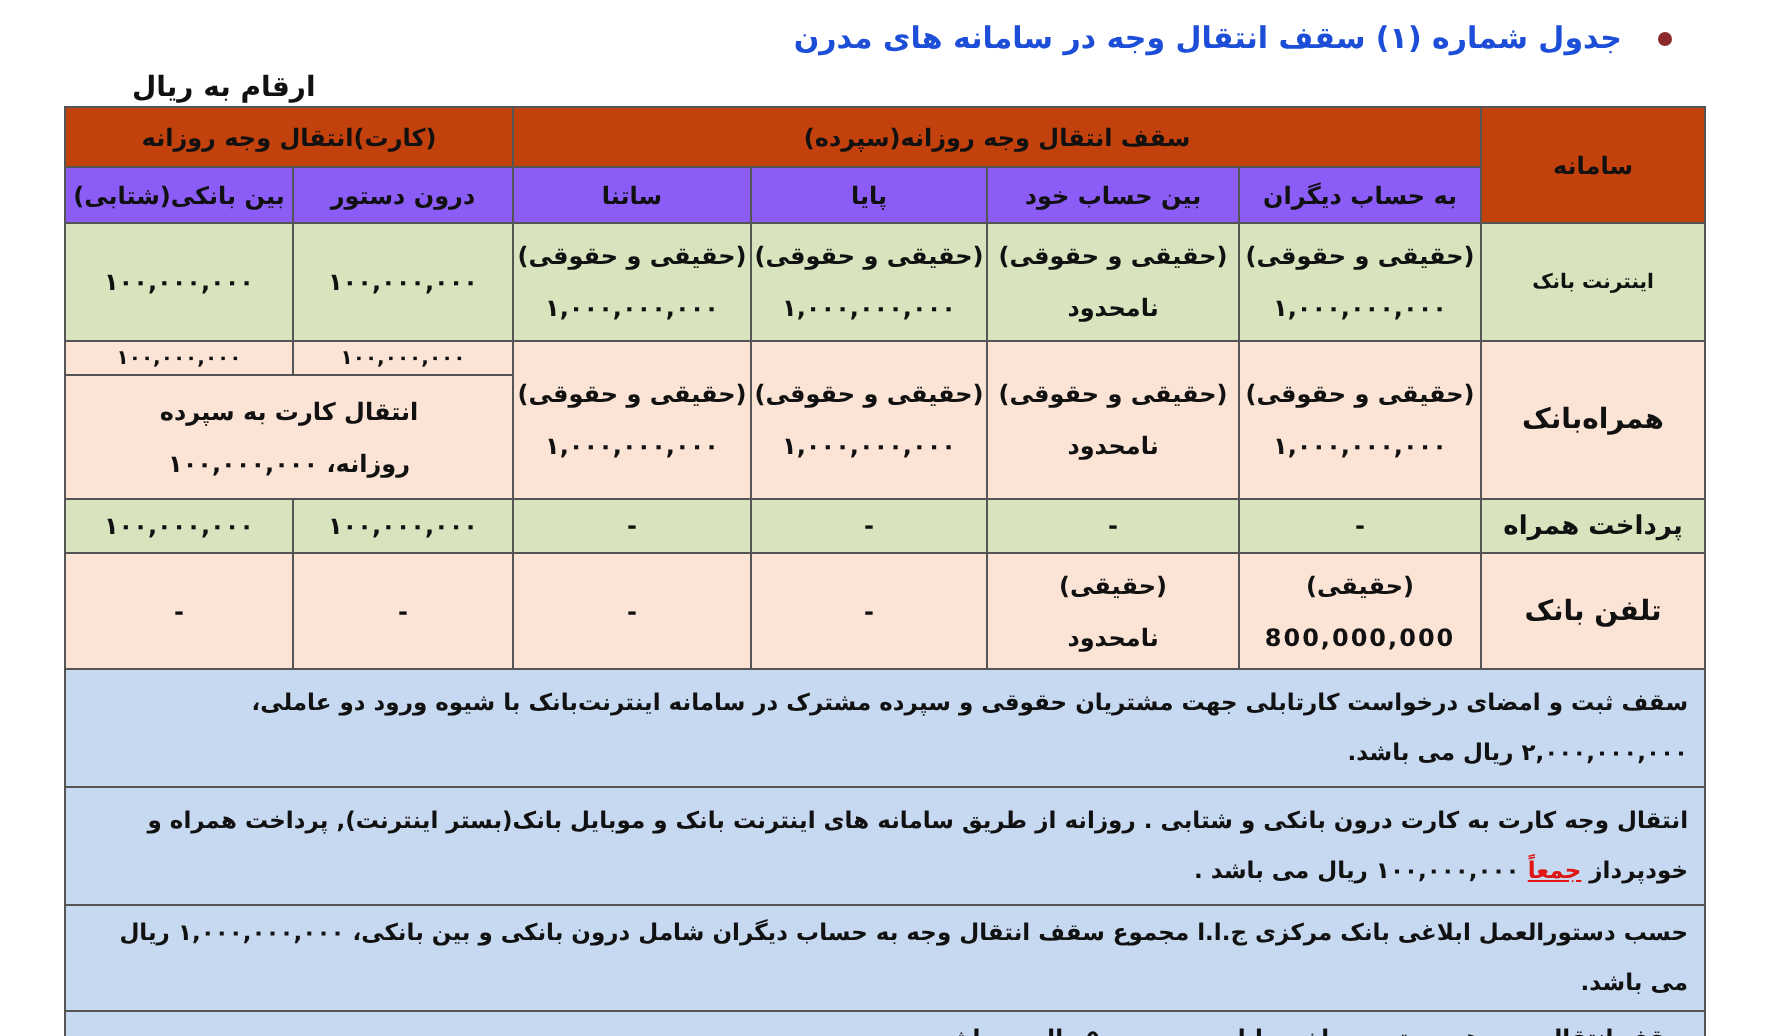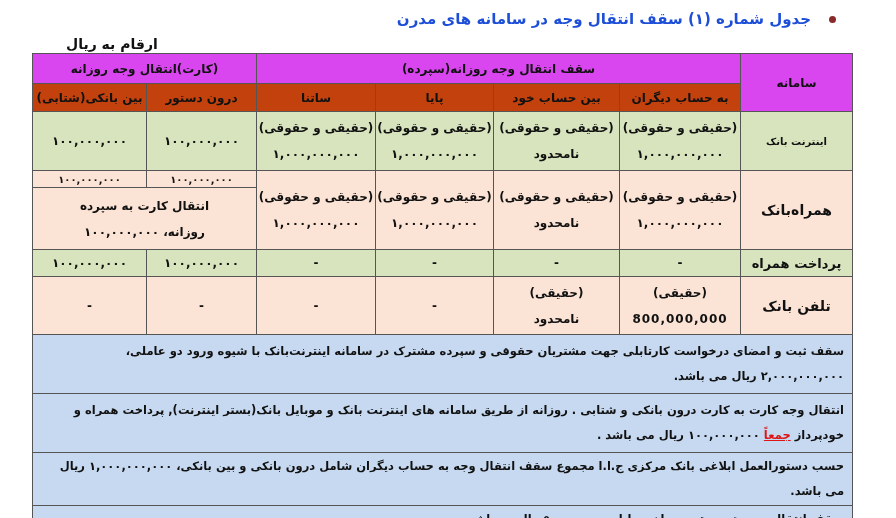--- a/index.html
+++ b/index.html
@@ -7,22 +7,22 @@
          font-family:"DejaVu Sans", sans-serif; color:#111; }
   .title { position:absolute; top:10px; right:60px; direction:rtl; font-size:15px;
            color:#1d4ed8; font-weight:bold; white-space:nowrap; }
   .title .bullet { display:inline-block; width:7px; height:7px; border-radius:50%;
            background:#8b2a2a; margin-left:18px; vertical-align:middle; }
   .units { position:absolute; top:22px; left:66px; direction:rtl; font-size:14px;
            font-weight:bold; color:#111;margin-top:14px; }
   table.main { position:absolute; left:32px; top:53px; width:820px; border-collapse:collapse;
            direction:rtl; table-layout:fixed; font-weight:bold; font-size:12px; }
   table.main td { border:1.5px solid #555; text-align:center; vertical-align:middle; padding:0; }
-  .h1 { background:#d946ef; height:29px; }
-  .h2 { background:#c2410c; height:27px; }
+  .h1 { background:#c2410c; height:29px; }
+  .h2 { background:#8b5cf6; height:27px; }
   .g  { background:#d7e4bd; }
   .p  { background:#fbe3d5; }
   .b  { background:#c6d9f0; }
   .cell-two { line-height:26px;margin-top:45px; }
   .num { letter-spacing:1px; font-size:12px; }
   .note { text-align:right !important; padding:4px 8px !important; line-height:25px; font-size:11.5px; }
   .u { }
   .red { color:#e01515; text-decoration:underline; }
   .sub { height:16px; font-size:10px; letter-spacing:1px; }
 </style>

